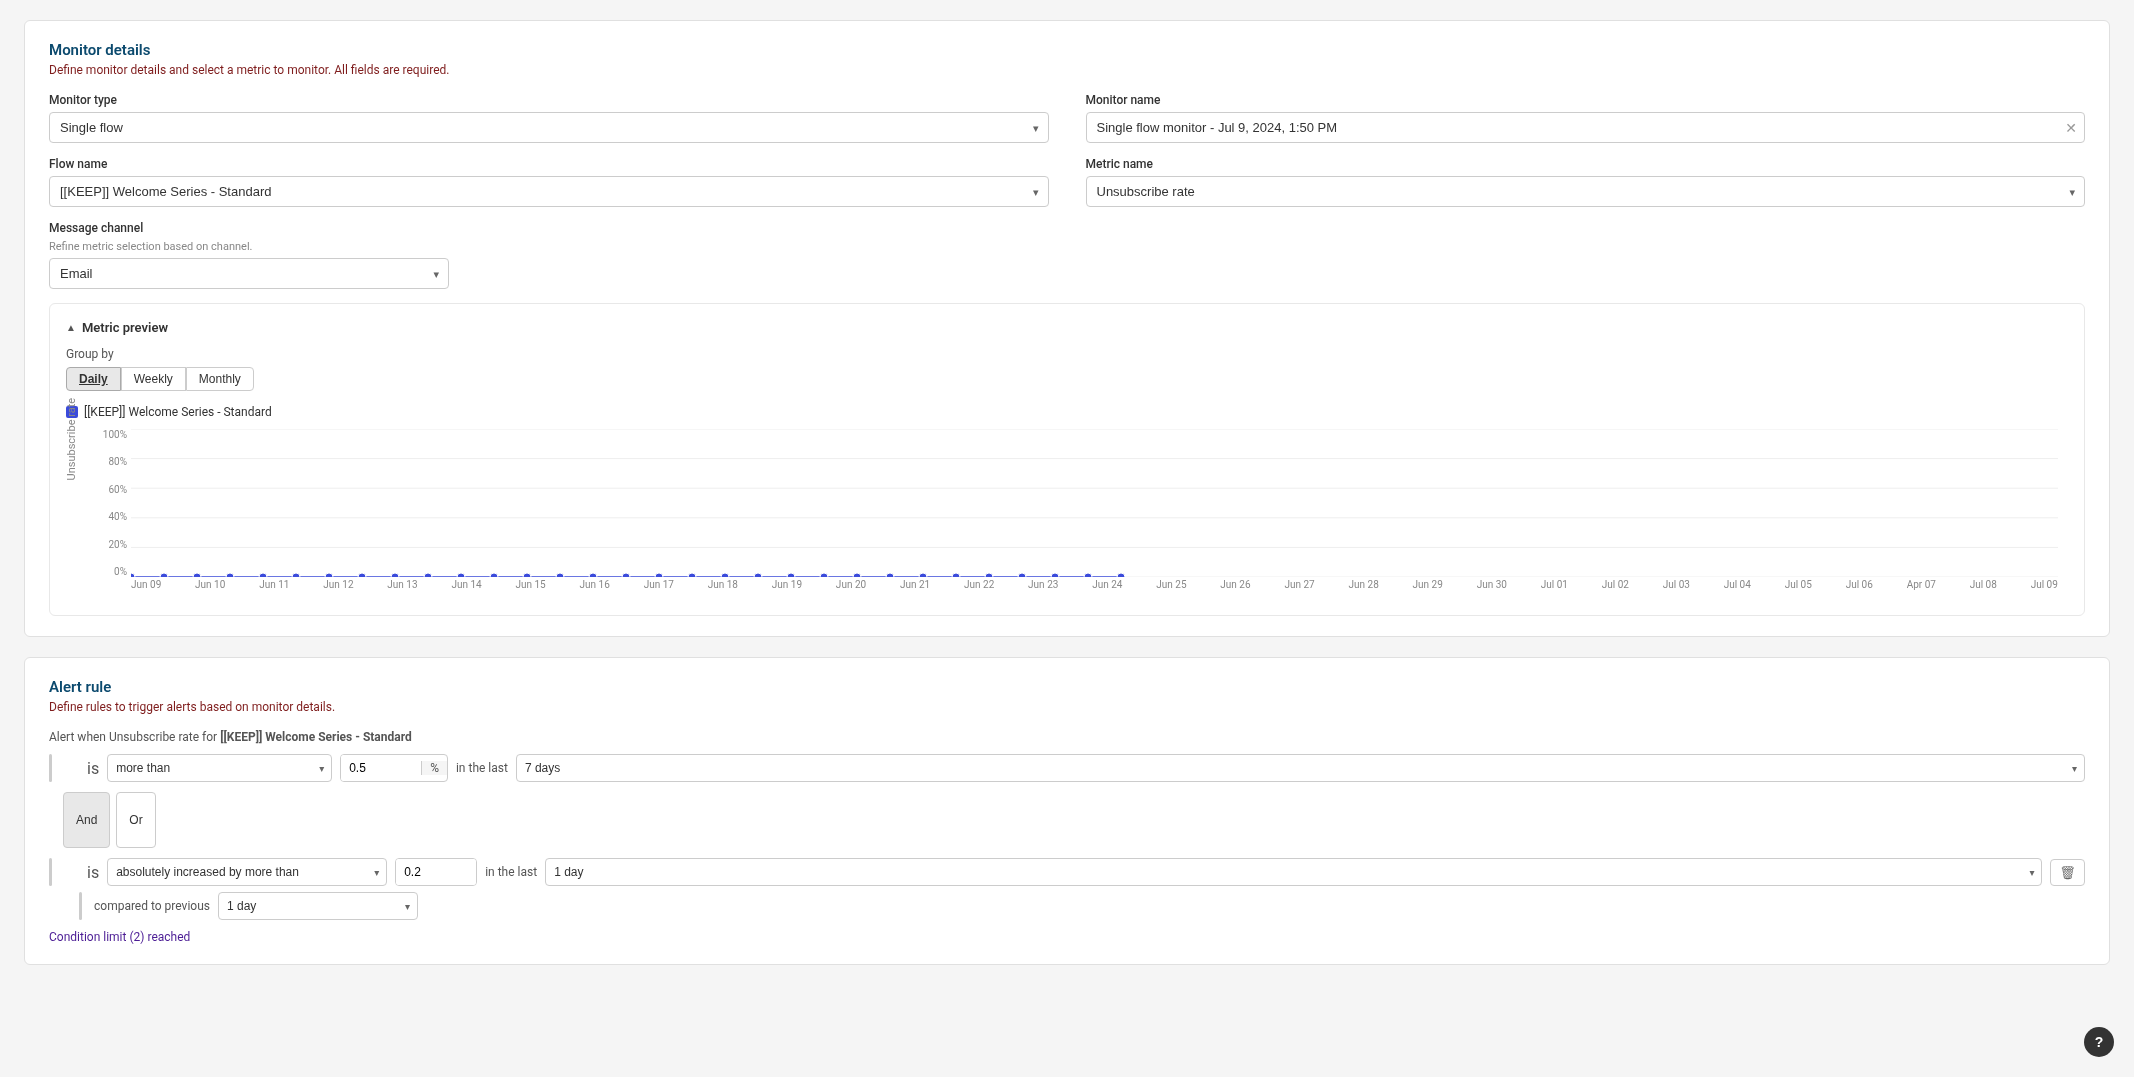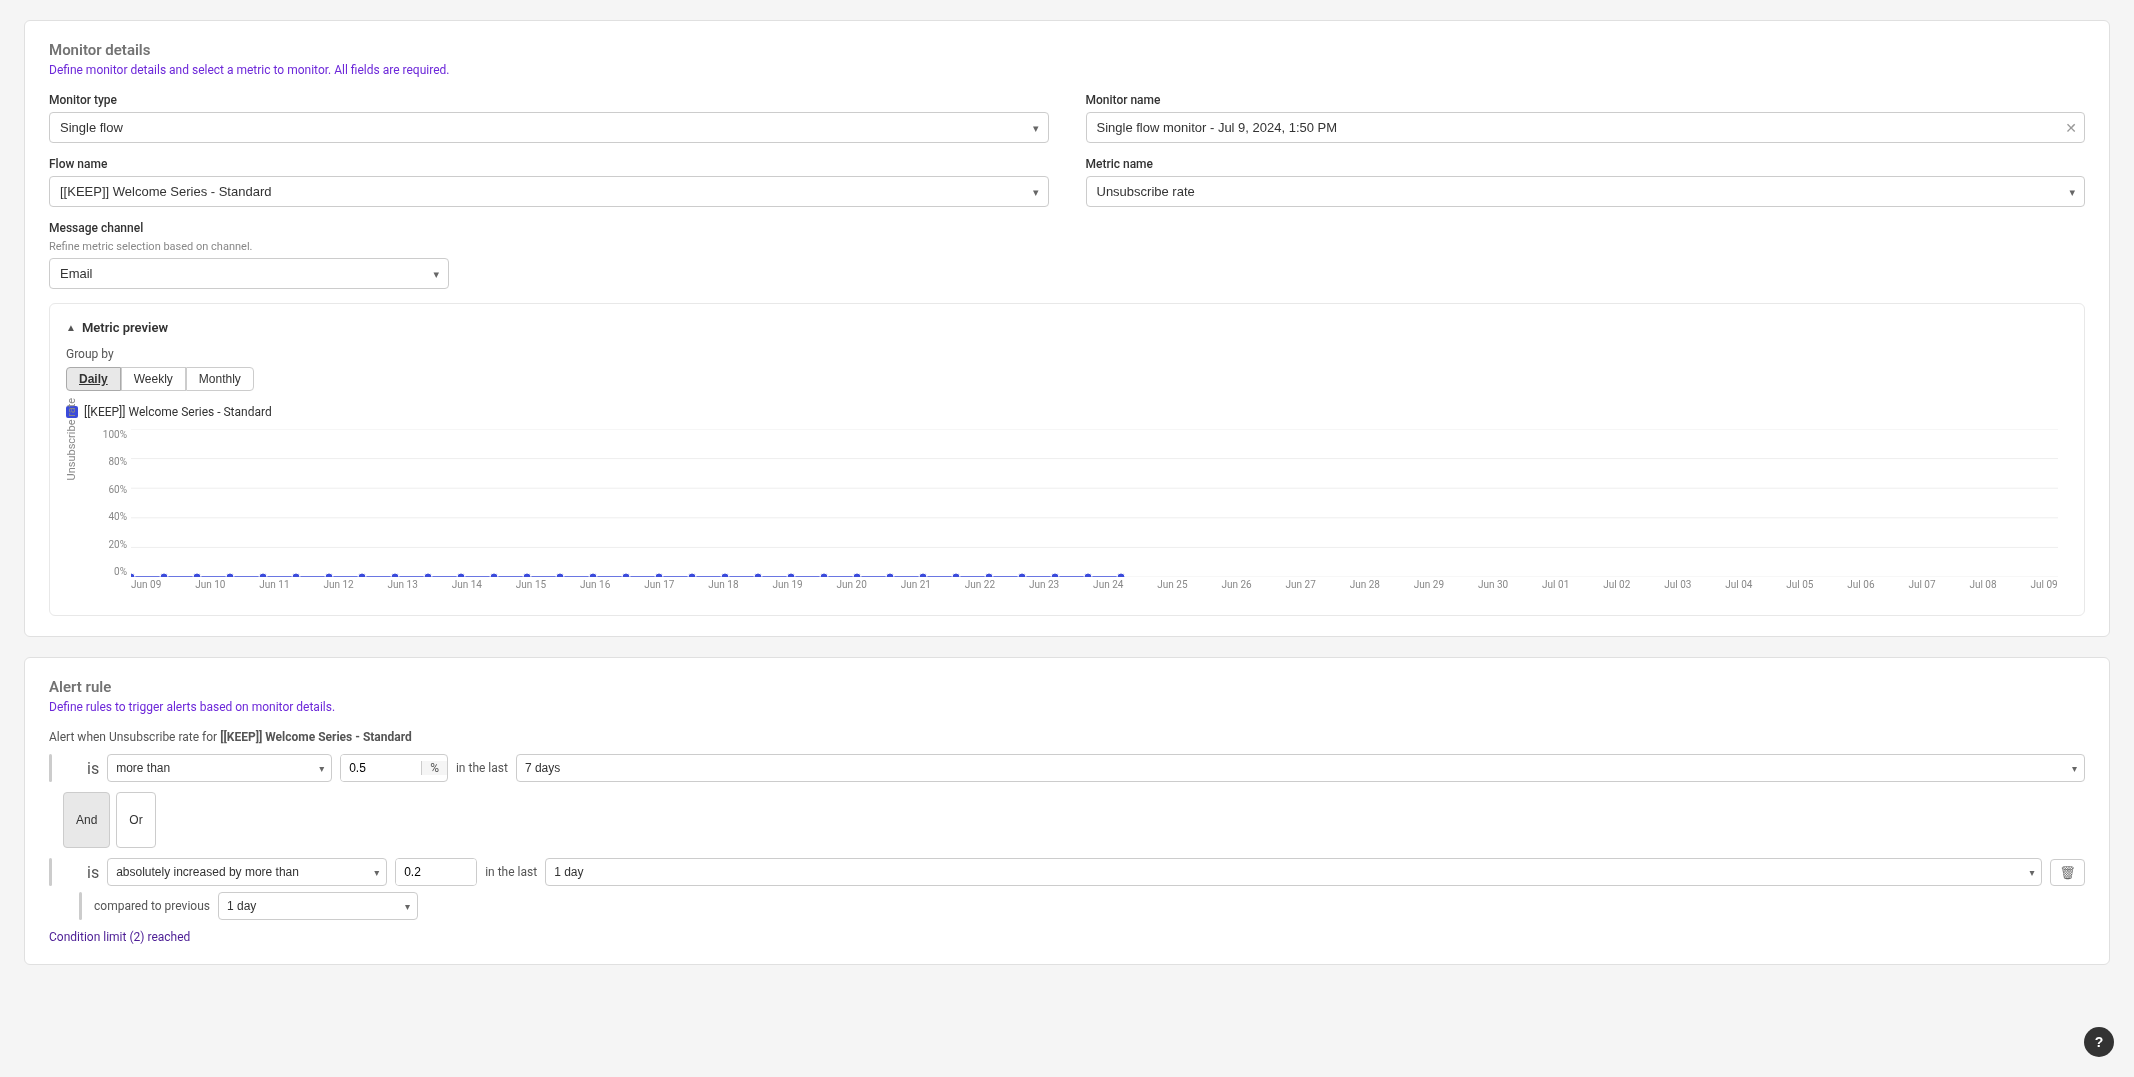--- a/index.html
+++ b/index.html
@@ -17,25 +17,25 @@
       background: #fff;
       border: 1px solid #e0e0e0;
       border-radius: 6px;
       padding: 20px 24px;
       margin-bottom: 20px;
     }
     .section-title {
       font-size: 15px;
       font-weight: 600;
       margin-bottom: 4px;
-      color: #737373;
+      color: #0c4a6e;
     }
     .section-subtitle {
       font-size: 12px;
-      color: #6d28d9;
+      color: #7f1d1d;
       margin-bottom: 16px;
     }
     .form-row {
       display: flex;
       gap: 37px;
       margin-bottom: 14px;
     }
     .form-group {
       flex: 1;
       display: flex;
@@ -465,21 +465,21 @@
             <span>Jun 27</span>
             <span>Jun 28</span>
             <span>Jun 29</span>
             <span>Jun 30</span>
             <span>Jul 01</span>
             <span>Jul 02</span>
             <span>Jul 03</span>
             <span>Jul 04</span>
             <span>Jul 05</span>
             <span>Jul 06</span>
-            <span>Jul 07</span>
+            <span>Apr 07</span>
             <span>Jul 08</span>
             <span>Jul 09</span>
           </div>
         </div>
       </div>
     </div>
   </div>
 
   <div class="alert-rule-section">
     <div class="section-title">Alert rule</div>

